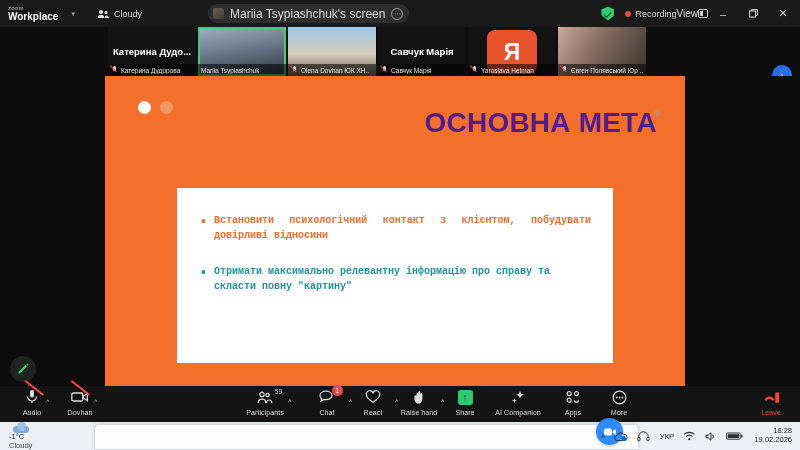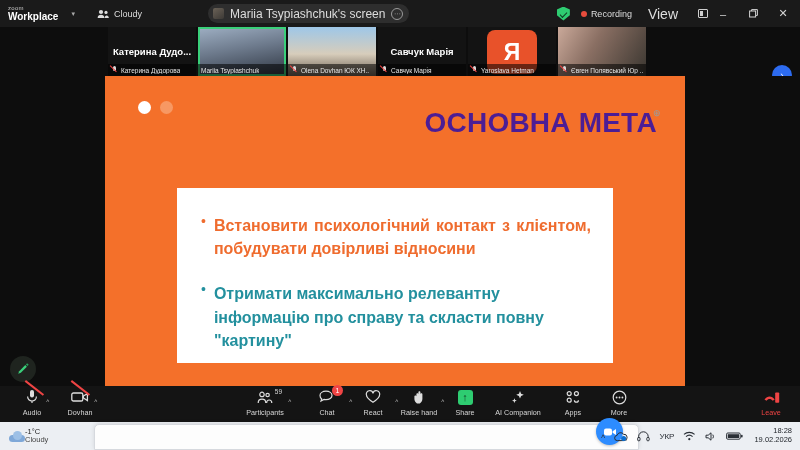--- a/index.html
+++ b/index.html
@@ -38,21 +38,21 @@
 
   .tb-right{ position:absolute; right:0; top:0; height:27px; display:flex; align-items:center; }
   .shield{ width:13px;height:14px;background:#2ecc71;
      clip-path:polygon(50% 0,100% 22%,100% 62%,50% 100%,0 62%,0 22%);
      position:relative; }
   .shield:after{ content:""; position:absolute; left:3px; top:5px; width:6px;height:3px;
      border-left:1.5px solid #0f3d22;border-bottom:1.5px solid #0f3d22;
      transform:rotate(-45deg); }
   .rec{ display:flex;align-items:center;gap:4px;margin-left:11px;font-size:9px;color:#ddd; }
   .rec-dot{ width:6px;height:6px;border-radius:50%;background:#e74c3c; }
-  .viewbtn{ display:flex;align-items:center;gap:20px;margin-left:16px;font-size:14px;color:#ddd; }
+  .viewbtn{ display:flex;align-items:center;gap:0;font-size:10px;color:#ddd; }
   .view-ico{ width:10px;height:9px;border:1.2px solid #cfcfcf;border-radius:1px; position:relative;}
   .view-ico:after{content:"";position:absolute;left:1px;top:1px;width:3px;height:5px;background:#cfcfcf;}
   .wbtn{ width:30px;height:27px;display:flex;align-items:center;justify-content:center;
      font-size:11px;color:#d5d5d5; }
   .wbtn.close{ margin-right:2px; }
 
   
   .strip{
     position:absolute; top:27px; left:0; width:800px; height:49px;
     background:#0d0d0d; display:flex; align-items:flex-start; padding-left:108px;
@@ -105,21 +105,21 @@
      letter-spacing:.2px;
   }
   .cursor-dot{ position:absolute; left:548px; top:32px; width:9px;height:9px;
      color:#9c9c9c; font-size:9px; }
   .card{
      position:absolute; left:72px; top:112px; width:436px; height:175px;
      background:#fff; padding:26px 22px 0 24px;
   }
   .bullet{ display:flex; gap:8px; margin-bottom:22px; }
   .bullet .bdot{ font-size:14px; line-height:1.05; flex:0 0 auto; }
-  .bullet .btxt{ font-size:16px; line-height:1.45; font-weight:bold; }
+  .bullet .btxt{ font-size:10px; line-height:1.45; font-weight:bold;font-family:Liberation Mono, monospace; }
   .b1 .bdot,.b1 .btxt{ color:#ef6c2e; }
   .b2 .bdot,.b2 .btxt{ color:#23909e; }
   .b1 .btxt{ text-align:justify; }
 
   .annot-btn{
      position:absolute; left:10px; top:280px; width:26px;height:26px;border-radius:50%;
      background:#1f241f; display:flex;align-items:center;justify-content:center;
   }
   .annot-btn svg{ display:block; }
 
@@ -145,21 +145,21 @@
   .share-sq{ width:15px;height:15px;border-radius:3px;background:#2ecc71;
      display:flex;align-items:center;justify-content:center; }
   .share-sq span{ color:#0f3d22; font-size:11px; font-weight:bold; line-height:1; }
   .leave-lbl{ color:#ef4444 !important; }
 
   
   .taskbar{
      position:absolute; left:0; top:422px; width:800px; height:28px;
      background:#eceff3; display:flex; align-items:center;
   }
-  .weather{ display:flex; align-items:center; gap:0; margin-left:9px; }
+  .weather{ display:flex; align-items:center; gap:0; margin-left:9px;flex-direction:column; }
   .cloud-ico{ width:16px;height:11px; position:relative; }
   .cloud-ico:before{ content:""; position:absolute; left:0; bottom:0; width:16px;height:7px;
      border-radius:4px; background:#7fa8d8; }
   .cloud-ico:after{ content:""; position:absolute; left:4px; top:0; width:9px;height:9px;
      border-radius:50%; background:#9dc0e6; }
   .wx-txt{ line-height:1.12; }
   .wx-txt .t1{ font-size:7.5px; color:#222; display:block; }
   .wx-txt .t2{ font-size:7.5px; color:#444; display:block; }
 
   .white-win{

